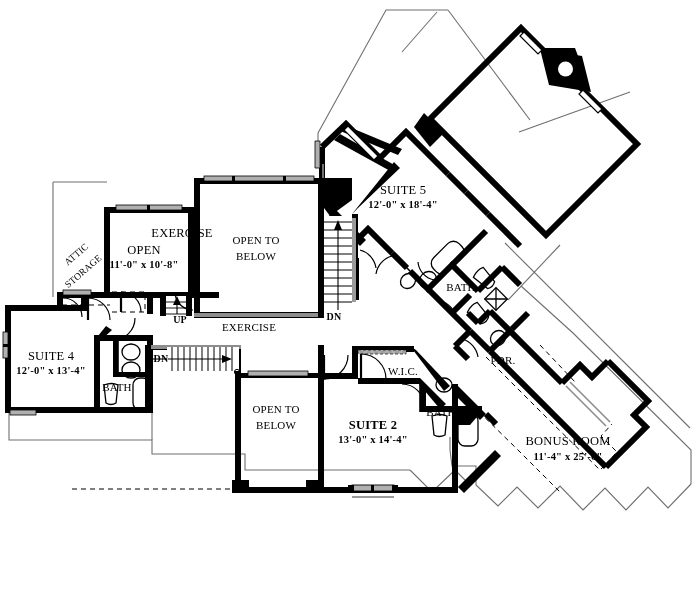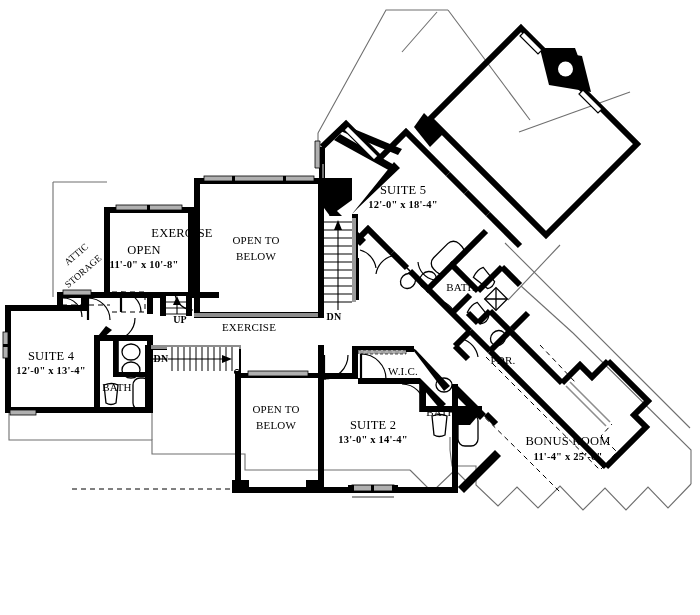--- a/index.html
+++ b/index.html
@@ -471,21 +471,21 @@
   <div class="lbl lbl-name ctr" style="left:51px; top:356px;">SUITE 4</div>
   <div class="lbl lbl-dim ctr" style="left:51px; top:371px;">12'-0" x 13'-4"</div>
 
   <div class="lbl lbl-name ctr" style="left:144px; top:233px;margin-left:38px;">EXERCISE</div>
   <div class="lbl lbl-name ctr" style="left:144px; top:250px;">OPEN</div>
   <div class="lbl lbl-dim ctr" style="left:144px; top:265px;">11'-0" x 10'-8"</div>
 
   <div class="lbl lbl-name ctr" style="left:403px; top:190px;">SUITE 5</div>
   <div class="lbl lbl-dim ctr" style="left:403px; top:205px;">12'-0" x 18'-4"</div>
 
-  <div class="lbl lbl-name ctr" style="left:373px; top:425px;">SUITE 2</div>
+  <div class="lbl lbl-name ctr" style="left:373px; top:425px;font-weight:bold;">SUITE 2</div>
   <div class="lbl lbl-dim ctr" style="left:373px; top:440px;">13'-0" x 14'-4"</div>
 
   <div class="lbl lbl-name ctr" style="left:568px; top:441px;">BONUS ROOM</div>
   <div class="lbl lbl-dim ctr" style="left:568px; top:457px;">11'-4" x 25'-6"</div>
 
   <div class="lbl lbl-small ctr" style="left:256px; top:240px;">OPEN TO</div>
   <div class="lbl lbl-small ctr" style="left:256px; top:256px;">BELOW</div>
 
   <div class="lbl lbl-small ctr" style="left:276px; top:409px;">OPEN TO</div>
   <div class="lbl lbl-small ctr" style="left:276px; top:425px;">BELOW</div>

